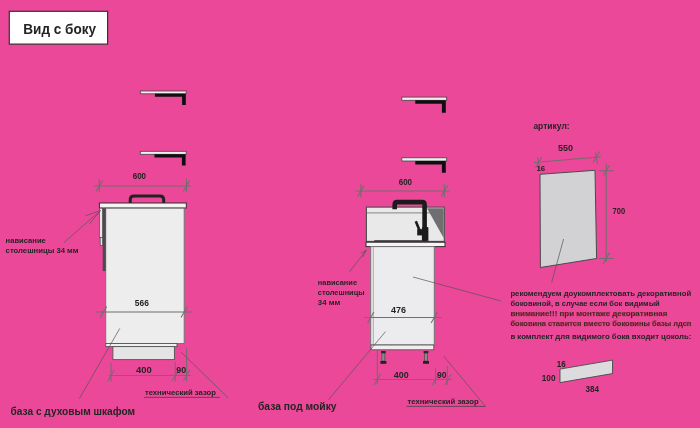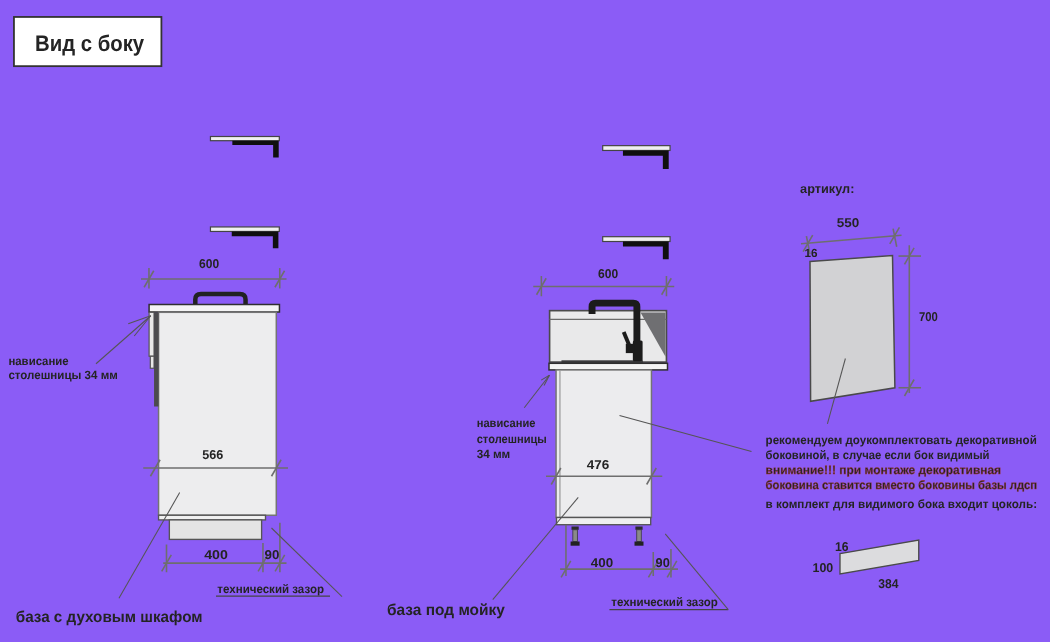--- a/index.html
+++ b/index.html
@@ -1,16 +1,16 @@
 <!DOCTYPE html>
 <html><head>
 <meta charset="utf-8">
 <style>
 html,body{margin:0;padding:0;background:#ffffff;}
-#wrap{position:relative;width:700px;height:428px;background:#8b5cf6;overflow:hidden;}
+#wrap{position:relative;width:700px;height:428px;background:#ec4899;overflow:hidden;}
 text{font-family:"Liberation Sans",sans-serif;font-weight:bold;fill:#242424;}
 </style>
 </head>
 <body>
 <div id="wrap">
 <svg width="700" height="428" viewBox="0 0 700 428" xmlns="http://www.w3.org/2000/svg">
 
 <g>
 <rect x="9.3" y="11.3" width="98.3" height="32.8" fill="#ffffff" stroke="#333333" stroke-width="1.2"></rect>
 <text x="23.3" y="33.9" font-size="15" textLength="72.8" lengthAdjust="spacingAndGlyphs">Вид с боку</text>

